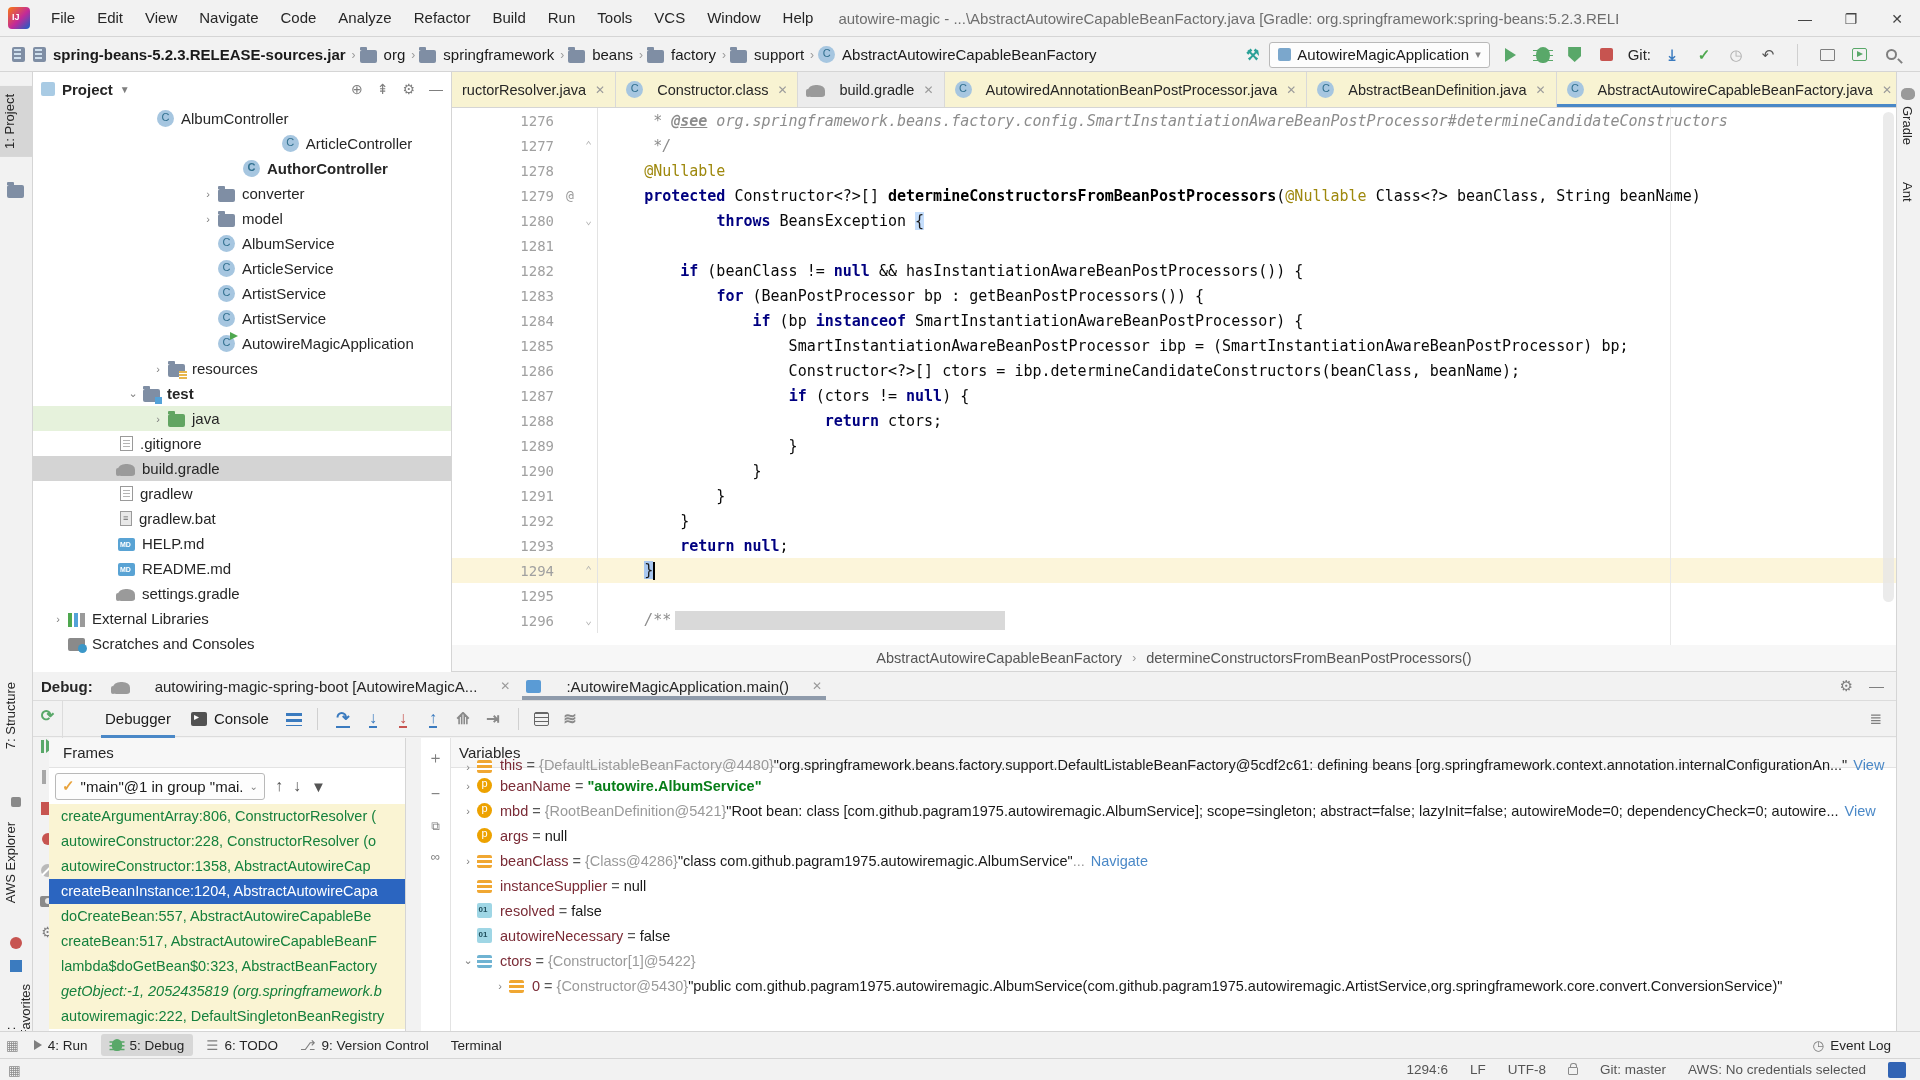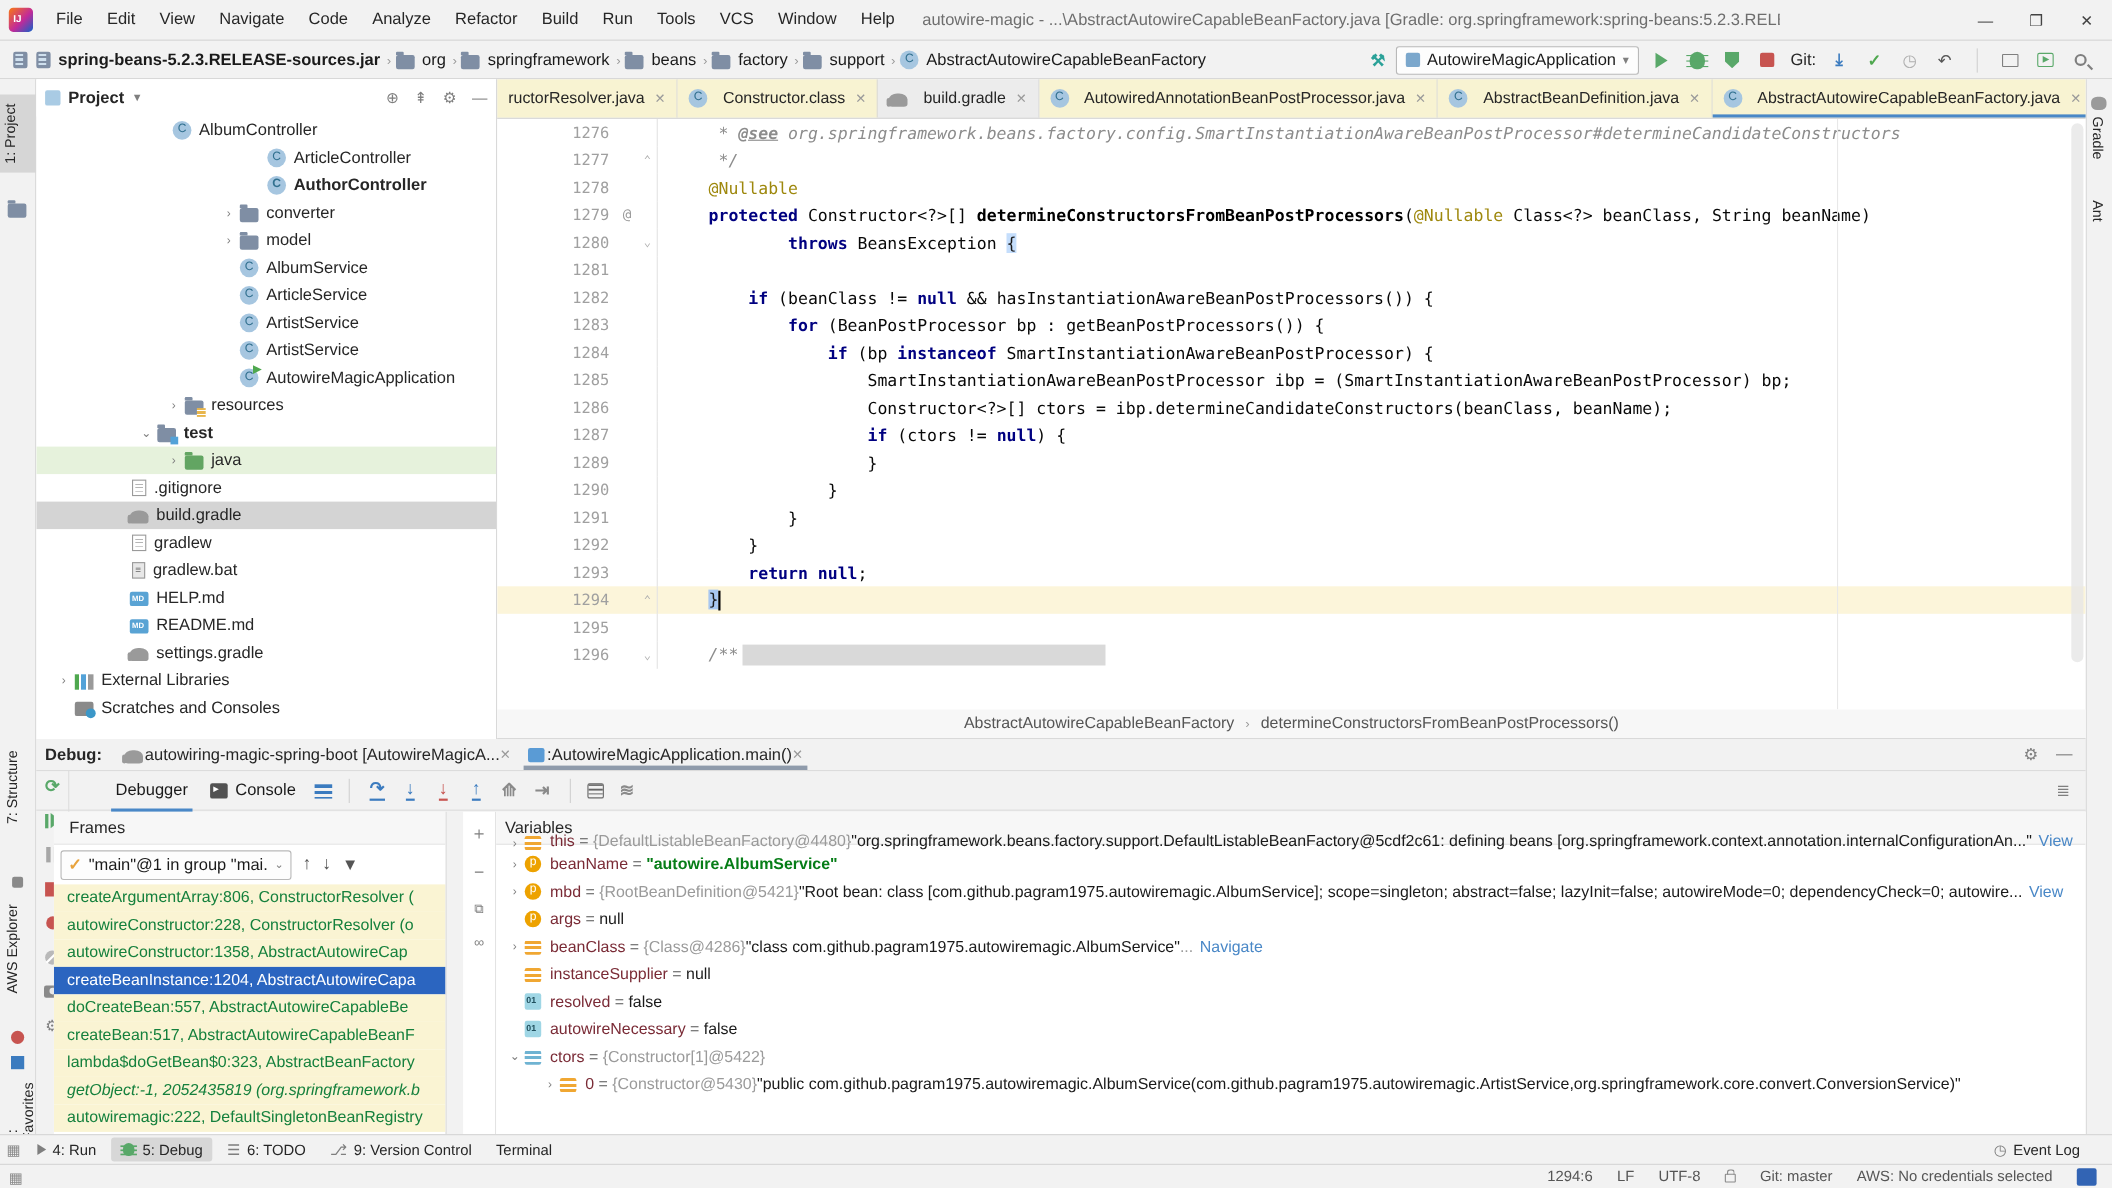--- a/index.html
+++ b/index.html
@@ -97,21 +97,21 @@
   #margin-guide { position:absolute; left:1218px; top:0; width:1px; height:537px; background:#e8e8e8; }
   #ed-scroll { position:absolute; right:2px; top:4px; width:11px; height:490px; background:#e6e6e6; border-radius:6px; opacity:.8;}
 
   #ed-breadcrumb { left:452px; top:645px; width:1444px; height:27px; background:#f7f7f7; border-bottom:1px solid #d5d5d5; display:flex; align-items:center; justify-content:center; color:#555; gap:10px; font-size:14.5px;}
   #ed-breadcrumb .sep{ color:#9a9a9a; font-size:12px;}
 
   
   #debug { left:33px; top:672px; width:1863px; height:359px; background:#f2f2f2; }
   #dbg-tabs { height:28px; display:flex; align-items:center; padding-left:8px; gap:2px; }
   #dbg-tabs .dlabel { font-weight:bold; color:#262626; margin-right:10px; }
-  .dtab { display:flex; align-items:center; gap:0; padding:0 8px; height:28px; color:#262626; position:relative; white-space:nowrap;}
+  .dtab { display:flex; align-items:center; gap:23px; padding:0 8px; height:28px; color:#262626; position:relative; white-space:nowrap;}
   .dtab .x { color:#9a9a9a; font-size:12px; }
   .dtab.active::after { content:""; position:absolute; left:4px; right:4px; bottom:0; height:4px; background:#8f9bab; }
   #dbg-tabs-right { margin-left:auto; display:flex; gap:16px; padding-right:12px; color:#7f7f7f;}
 
   #dbg-toolbar { height:37px; display:flex; align-items:center; border-top:1px solid #dcdcdc; border-bottom:1px solid #dcdcdc; padding-left:62px; gap:4px;}
   .vtab { padding:4px 10px; position:relative; display:flex; align-items:center; gap:7px;}
   .vtab.active::after{ content:""; position:absolute; left:6px; right:6px; bottom:-7px; height:3px; background:#4a88c7;}
   .tbsep { width:1px; height:22px; background:#d0d0d0; margin:0 8px;}
   .step { width:26px; height:24px; display:flex; align-items:center; justify-content:center; font-size:16px; color:#3b7bbf; font-weight:bold;}
   .step.red { color:#c75450; }
@@ -312,21 +312,21 @@
       <span class="gear">⚙</span>
       <span>—</span>
     </span>
   </div>
   <div id="tree">
       <div class="tree-row" style="padding-left: 104px;">
         <span class="chev"></span>
         <span class="ic ic-class"></span>
         <span class="lbl">AlbumController</span>
       </div>
-      <div class="tree-row" style="padding-left: 190px;">
+      <div class="tree-row" style="padding-left: 190px; justify-content: center;">
         <span class="chev"></span>
         <span class="ic ic-class"></span>
         <span class="lbl">ArticleController</span>
       </div>
       <div class="tree-row" style="padding-left: 190px; font-weight: bold;">
         <span class="chev"></span>
         <span class="ic ic-class"></span>
         <span class="lbl">AuthorController</span>
       </div>
       <div class="tree-row" style="padding-left: 165px;">
@@ -467,20 +467,21 @@
       <div class="cline"><span class="gut">1278</span><span class="gut2"></span><span class="foldc"></span><span class="src"><span class="tk-pl">    </span><span class="tk-an">@Nullable</span></span></div>
       <div class="cline"><span class="gut">1279</span><span class="gut2">@</span><span class="foldc"></span><span class="src"><span class="tk-pl">    </span><span class="tk-kw">protected</span><span class="tk-pl"> Constructor&lt;?&gt;[] </span><span class="tk-mt">determineConstructorsFromBeanPostProcessors</span><span class="tk-pl">(</span><span class="tk-an">@Nullable</span><span class="tk-pl"> Class&lt;?&gt; beanClass, String beanName)</span></span></div>
       <div class="cline"><span class="gut">1280</span><span class="gut2"></span><span class="foldc">⌄</span><span class="src"><span class="tk-pl">            </span><span class="tk-kw">throws</span><span class="tk-pl"> BeansException </span><span class="tk-brO">{</span></span></div>
       <div class="cline"><span class="gut">1281</span><span class="gut2"></span><span class="foldc"></span><span class="src"></span></div>
       <div class="cline"><span class="gut">1282</span><span class="gut2"></span><span class="foldc"></span><span class="src"><span class="tk-pl">        </span><span class="tk-kw">if</span><span class="tk-pl"> (beanClass != </span><span class="tk-kw">null</span><span class="tk-pl"> &amp;&amp; hasInstantiationAwareBeanPostProcessors()) {</span></span></div>
       <div class="cline"><span class="gut">1283</span><span class="gut2"></span><span class="foldc"></span><span class="src"><span class="tk-pl">            </span><span class="tk-kw">for</span><span class="tk-pl"> (BeanPostProcessor bp : getBeanPostProcessors()) {</span></span></div>
       <div class="cline"><span class="gut">1284</span><span class="gut2"></span><span class="foldc"></span><span class="src"><span class="tk-pl">                </span><span class="tk-kw">if</span><span class="tk-pl"> (bp </span><span class="tk-kw">instanceof</span><span class="tk-pl"> SmartInstantiationAwareBeanPostProcessor) {</span></span></div>
       <div class="cline"><span class="gut">1285</span><span class="gut2"></span><span class="foldc"></span><span class="src"><span class="tk-pl">                    SmartInstantiationAwareBeanPostProcessor ibp = (SmartInstantiationAwareBeanPostProcessor) bp;</span></span></div>
       <div class="cline"><span class="gut">1286</span><span class="gut2"></span><span class="foldc"></span><span class="src"><span class="tk-pl">                    Constructor&lt;?&gt;[] ctors = ibp.determineCandidateConstructors(beanClass, beanName);</span></span></div>
       <div class="cline"><span class="gut">1287</span><span class="gut2"></span><span class="foldc"></span><span class="src"><span class="tk-pl">                    </span><span class="tk-kw">if</span><span class="tk-pl"> (ctors != </span><span class="tk-kw">null</span><span class="tk-pl">) {</span></span></div>
+      <div class="cline"><span class="gut">1288</span><span class="gut2"></span><span class="foldc"></span><span class="src"><span class="tk-pl">                        </span><span class="tk-kw">return</span><span class="tk-pl"> ctors;</span></span></div>
       <div class="cline"><span class="gut">1289</span><span class="gut2"></span><span class="foldc"></span><span class="src"><span class="tk-pl">                    }</span></span></div>
       <div class="cline"><span class="gut">1290</span><span class="gut2"></span><span class="foldc"></span><span class="src"><span class="tk-pl">                }</span></span></div>
       <div class="cline"><span class="gut">1291</span><span class="gut2"></span><span class="foldc"></span><span class="src"><span class="tk-pl">            }</span></span></div>
       <div class="cline"><span class="gut">1292</span><span class="gut2"></span><span class="foldc"></span><span class="src"><span class="tk-pl">        }</span></span></div>
       <div class="cline"><span class="gut">1293</span><span class="gut2"></span><span class="foldc"></span><span class="src"><span class="tk-pl">        </span><span class="tk-kw">return</span><span class="tk-pl"> </span><span class="tk-kw">null</span><span class="tk-pl">;</span></span></div>
       <div class="cline hl"><span class="gut">1294</span><span class="gut2"></span><span class="foldc">⌃</span><span class="src"><span class="tk-pl">    </span><span class="tk-brC">}</span><span class="caret"></span></span></div>
       <div class="cline"><span class="gut">1295</span><span class="gut2"></span><span class="foldc"></span><span class="src"></span></div>
       <div class="cline"><span class="gut">1296</span><span class="gut2"></span><span class="foldc">⌄</span><span class="src"><span class="tk-pl">    </span><span class="tk-cm">/**</span><span class="tk-fold"></span></span></div>
     </div>
 </div>

